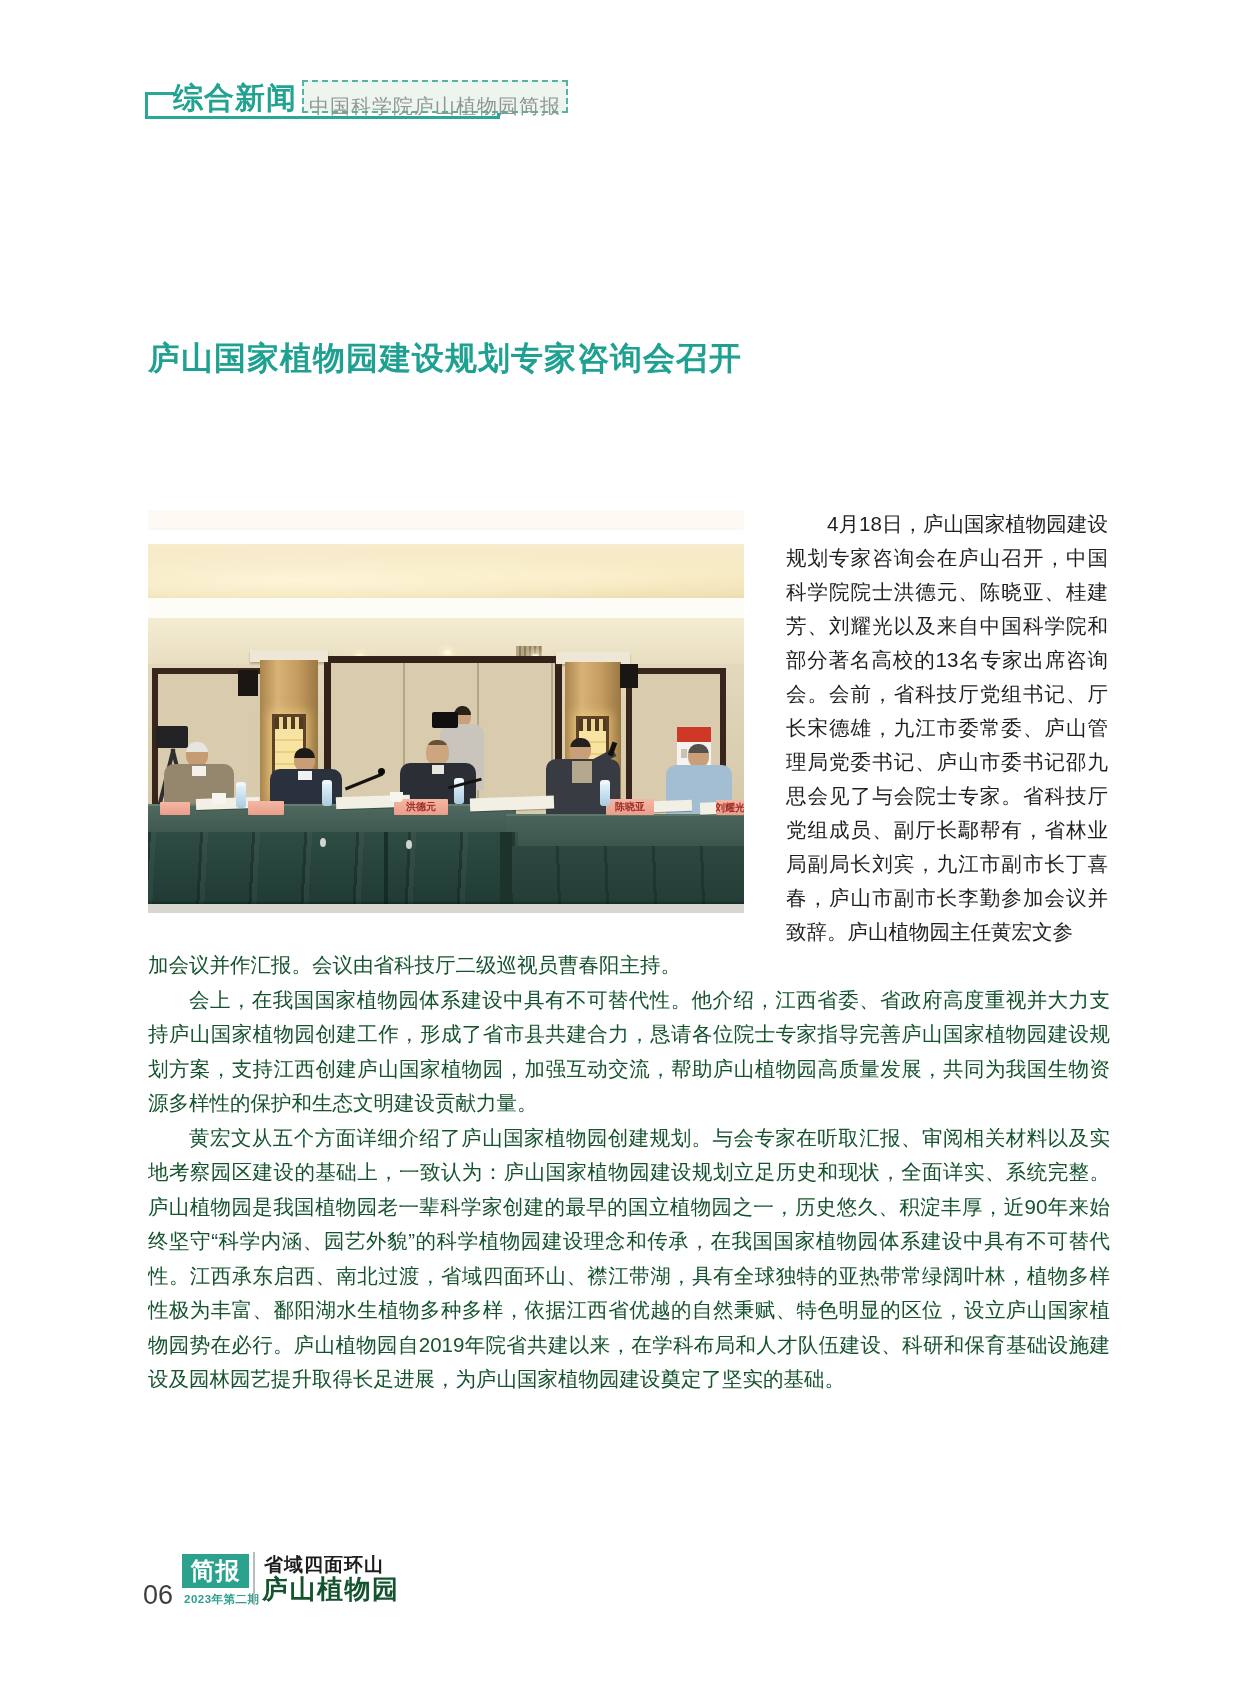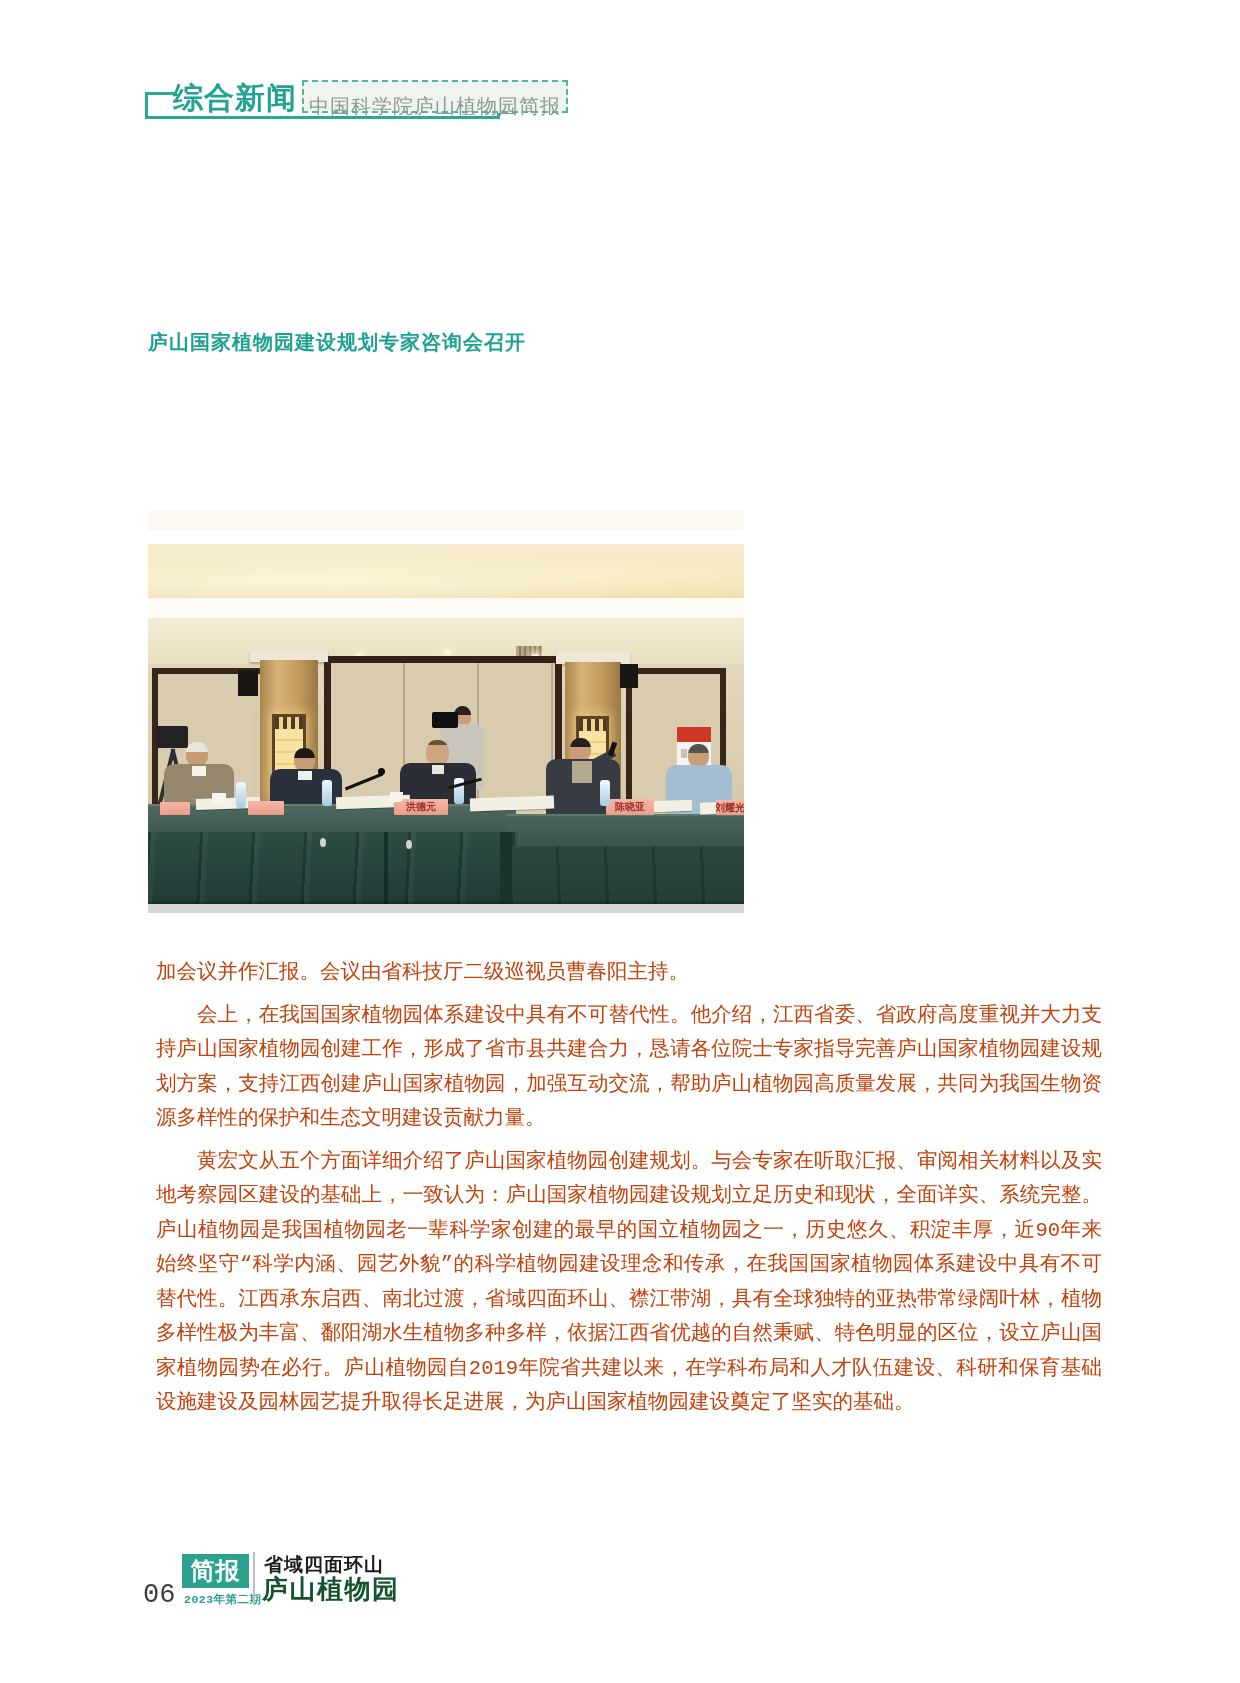--- a/index.html
+++ b/index.html
@@ -1,39 +1,39 @@
 <!DOCTYPE html>
 <html><head>
 <meta charset="utf-8">
 <style>
   html,body{margin:0;padding:0;background:#e8e8e8;}
   .page{position:relative;width:1240px;height:1683px;background:#ffffff;margin:0 auto;
-        font-family:Liberation Mono, monospace;color:#1f1f1f;overflow:hidden;}
+        font-family:Liberation Sans, sans-serif;color:#1f1f1f;overflow:hidden;}
   .ab{position:absolute;}
 
   
   .mast-tick   {left:145px;top:92px;width:29px;height:3px;background:#2aa796;}
   .mast-vline  {left:145px;top:92px;width:3px;height:27px;background:#2aa796;}
   .mast-bottom {left:145px;top:116px;width:355px;height:3px;background:#2aa796;}
   .mast-uptick {left:497px;top:104px;width:3px;height:15px;background:#2aa796;}
   .section-label{left:173px;top:78px;font-size:30px;font-weight:800;color:#22a291;letter-spacing:1px;}
   .pub-box{left:302px;top:80px;width:262px;height:29px;background:#eef5ef;border:2px dashed #55b4a1;
            display:flex;align-items:center;justify-content:center;}
   .pub-box span{font-size:20px;color:#8f9792;letter-spacing:1px;white-space:nowrap;margin-top:20px;}
 
   
-  .article-title{left:148px;top:316px;width:820px;font-size:20px;font-weight:800;color:#1fa192;letter-spacing:1px;}
+  .article-title{left:148px;top:316px;width:820px;font-size:32px;font-weight:800;color:#1fa192;letter-spacing:1px;}
 
   
   .lead-col{left:786px;top:507px;width:322px;height:462px;overflow:hidden;
             font-size:20.5px;line-height:34px;text-align:justify;text-indent:2em;color:#1f1f1f;}
 
   
   .body-text{left:148px;top:948px;width:962px;height:505px;overflow:hidden;}
-  .body-text p{margin:8px;font-size:20.5px;line-height:34.5px;text-align:justify;text-indent:2em;color:#c2410c;}
+  .body-text p{margin:0;font-size:20.5px;line-height:34.5px;text-align:justify;text-indent:2em;color:#14532d;}
   .body-text p.cont{text-indent:0;}
 
   
   .page-num{left:143px;top:1580px;font-size:27px;color:#3d3f3e;}
   .logo-box{left:182px;top:1554px;width:67px;height:34px;background:#2ba18e;color:#ffffff;
             font-size:24px;font-weight:800;display:flex;align-items:center;justify-content:center;letter-spacing:1px;}
   .issue{left:184px;top:1592px;font-size:11.5px;font-weight:700;color:#2ba18e;letter-spacing:0.5px;}
   .foot-divider{left:253px;top:1552px;width:2px;height:53px;background:#b9bdbb;}
   .org1{left:264px;top:1552px;font-size:19px;font-weight:600;color:#1c1c1c;letter-spacing:1px;}
   .org2{left:262px;top:1572px;font-size:26px;font-weight:800;color:#14532d;letter-spacing:1.5px;}
@@ -212,20 +212,21 @@
 
     <div class="ab ph-drape-l"></div>
     <div class="ab ph-drape-r"></div>
     <div class="ab ph-gap"></div>
     <div class="ab ph-seam"></div>
     <div class="ab ph-clip" style="left:172px;top:328px;width:6px;height:9px;"></div>
     <div class="ab ph-clip" style="left:258px;top:330px;width:6px;height:9px;"></div>
     <div class="ab ph-floor"></div>
   </figure>
 
+  <div class="ab lead-col">4月18日，庐山国家植物园建设规划专家咨询会在庐山召开，中国科学院院士洪德元、陈晓亚、桂建芳、刘耀光以及来自中国科学院和部分著名高校的13名专家出席咨询会。会前，省科技厅党组书记、厅长宋德雄，九江市委常委、庐山管理局党委书记、庐山市委书记邵九思会见了与会院士专家。省科技厅党组成员、副厅长鄢帮有，省林业局副局长刘宾，九江市副市长丁喜春，庐山市副市长李勤参加会议并致辞。庐山植物园主任黄宏文参</div>
 
   <div class="ab body-text">
     <p class="cont">加会议并作汇报。会议由省科技厅二级巡视员曹春阳主持。</p>
     <p>会上，在我国国家植物园体系建设中具有不可替代性。他介绍，江西省委、省政府高度重视并大力支持庐山国家植物园创建工作，形成了省市县共建合力，恳请各位院士专家指导完善庐山国家植物园建设规划方案，支持江西创建庐山国家植物园，加强互动交流，帮助庐山植物园高质量发展，共同为我国生物资源多样性的保护和生态文明建设贡献力量。</p>
     <p>黄宏文从五个方面详细介绍了庐山国家植物园创建规划。与会专家在听取汇报、审阅相关材料以及实地考察园区建设的基础上，一致认为：庐山国家植物园建设规划立足历史和现状，全面详实、系统完整。庐山植物园是我国植物园老一辈科学家创建的最早的国立植物园之一，历史悠久、积淀丰厚，近90年来始终坚守“科学内涵、园艺外貌”的科学植物园建设理念和传承，在我国国家植物园体系建设中具有不可替代性。江西承东启西、南北过渡，省域四面环山、襟江带湖，具有全球独特的亚热带常绿阔叶林，植物多样性极为丰富、鄱阳湖水生植物多种多样，依据江西省优越的自然秉赋、特色明显的区位，设立庐山国家植物园势在必行。庐山植物园自2019年院省共建以来，在学科布局和人才队伍建设、科研和保育基础设施建设及园林园艺提升取得长足进展，为庐山国家植物园建设奠定了坚实的基础。</p>
   </div>
 
   <div class="ab page-num">06</div>
   <div class="ab logo-box">简报</div>
   <div class="ab issue">2023年第二期</div>

